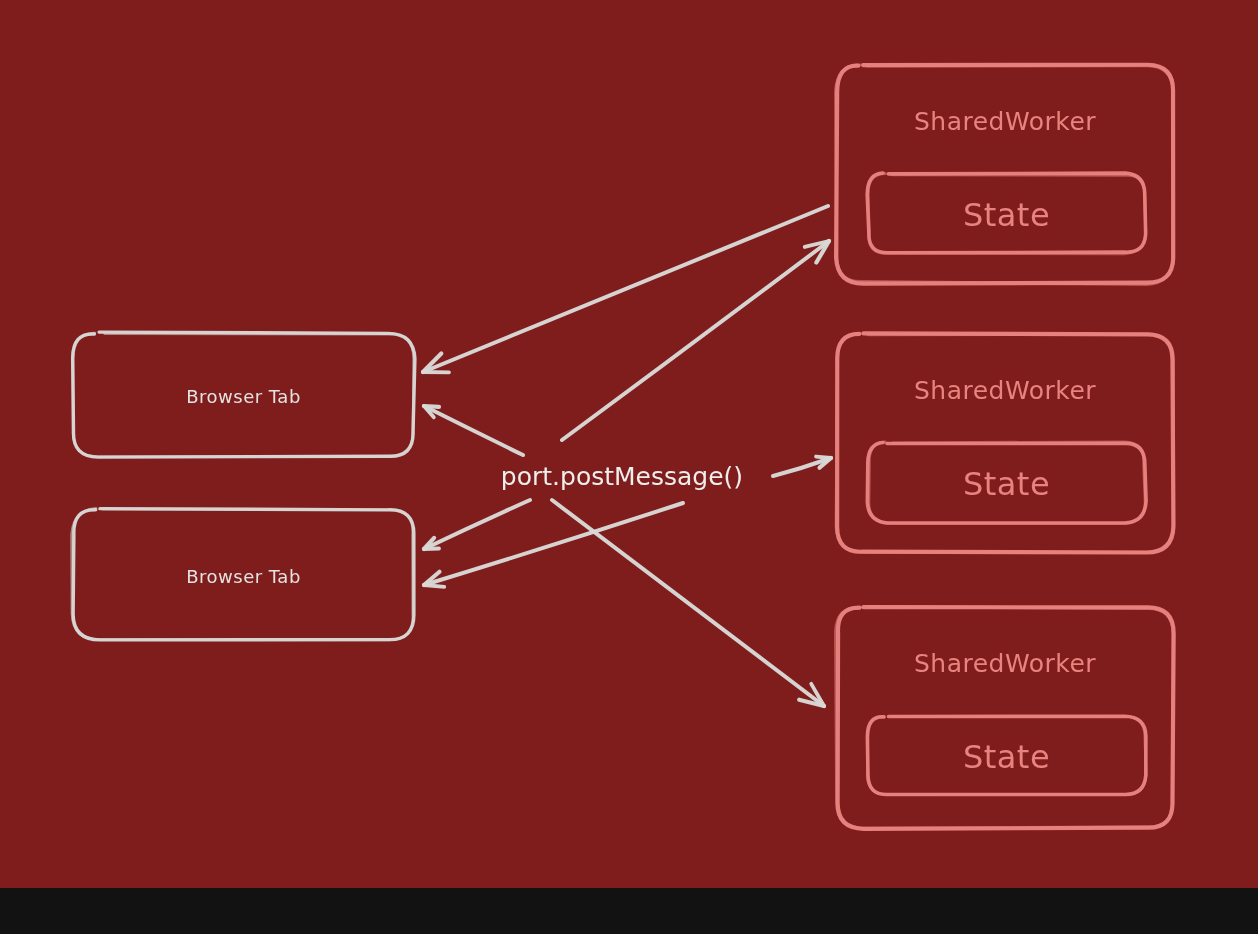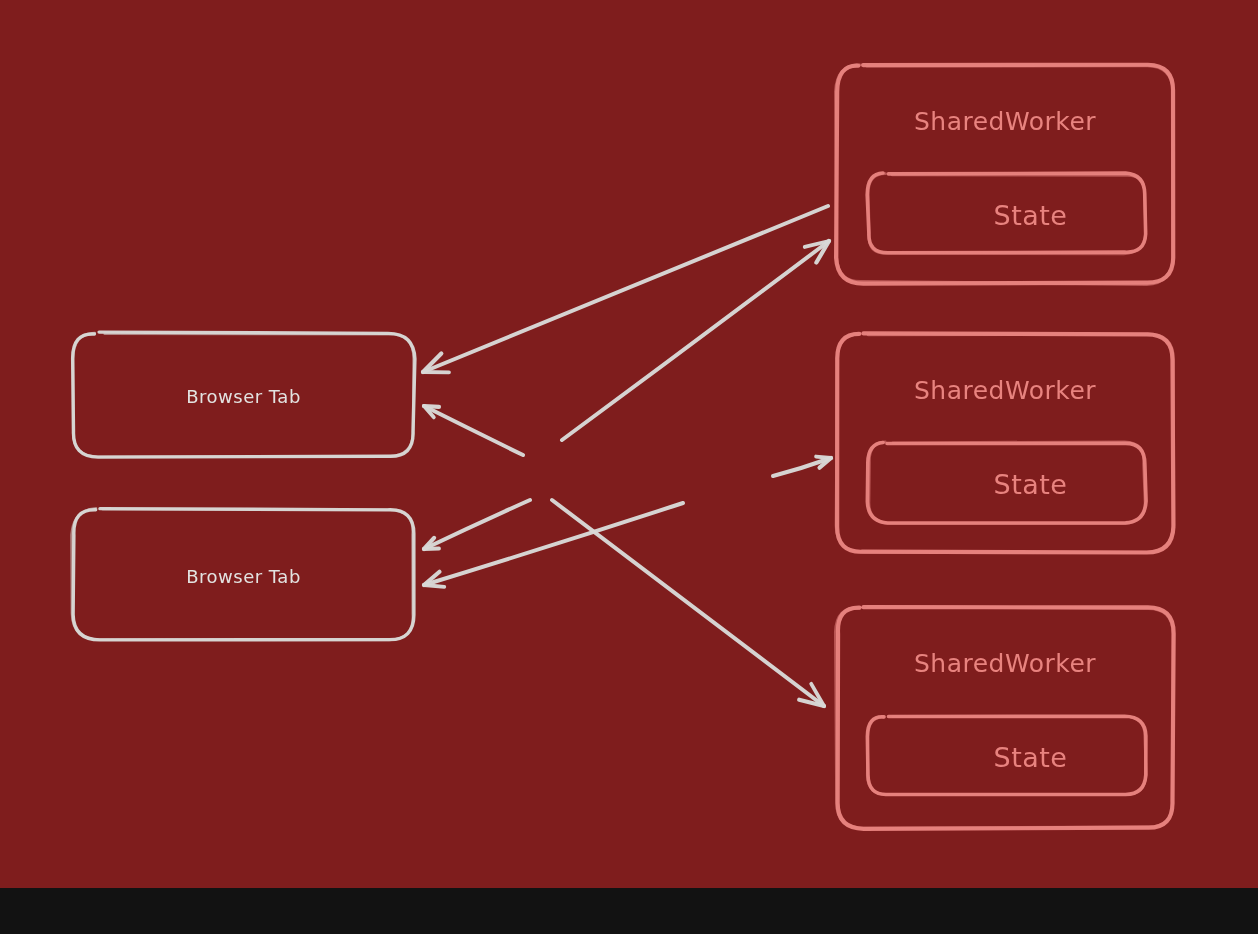--- a/index.html
+++ b/index.html
@@ -33,22 +33,21 @@
     letter-spacing: 0.5px;
     pointer-events: none;
     text-align: center;
   }
   .label-worker {
     color: #e8837f;
     font-size: 25px;
   }
   .label-state {
     color: #e8837f;
-    font-size: 27px;
-    margin-left: 24px;
+    font-size: 32px;
   }
   .label-tab {
     color: #e3e3e1;
     font-size: 18px;
   }
   .label-edge {
     color: #eeeeec;
     font-size: 25px;
     letter-spacing: 0px;
   }
@@ -152,13 +151,14 @@
       </g>
     </svg>
 <div class="node-label centered label-worker" style="left: 1005px; top: 121px;">SharedWorker</div>
     <div class="node-label centered label-state" style="left: 1006.5px; top: 214.5px;">State</div>
     <div class="node-label centered label-worker" style="left: 1005px; top: 390px;">SharedWorker</div>
     <div class="node-label centered label-state" style="left: 1006.5px; top: 483.5px;">State</div>
     <div class="node-label centered label-worker" style="left: 1005px; top: 663px;">SharedWorker</div>
     <div class="node-label centered label-state" style="left: 1006.5px; top: 756.5px;">State</div>
     <div class="node-label centered label-tab" style="left: 243.5px; top: 396px;">Browser Tab</div>
     <div class="node-label centered label-tab" style="left: 243.5px; top: 575.5px;">Browser Tab</div>
+    <div class="node-label centered label-edge" style="left: 622px; top: 476px;">port.postMessage()</div>
   </div>
 
 </body></html>

